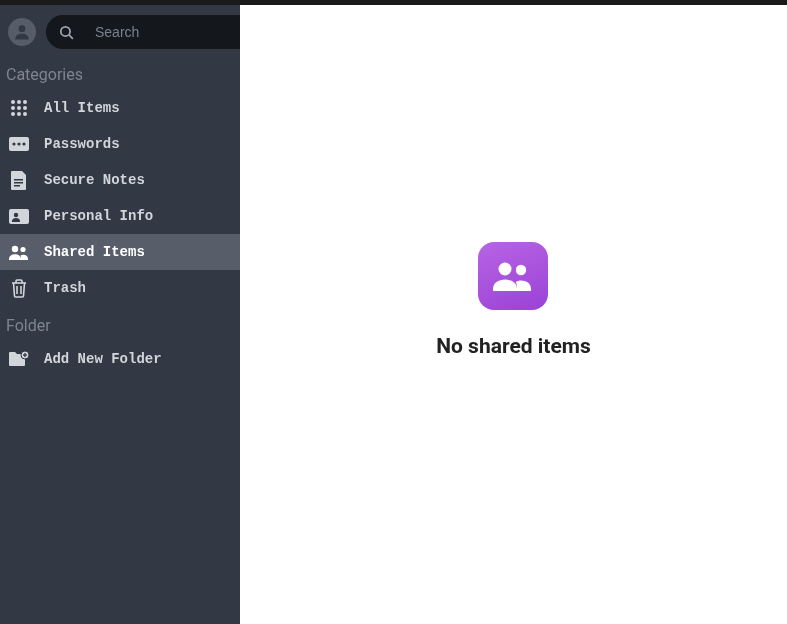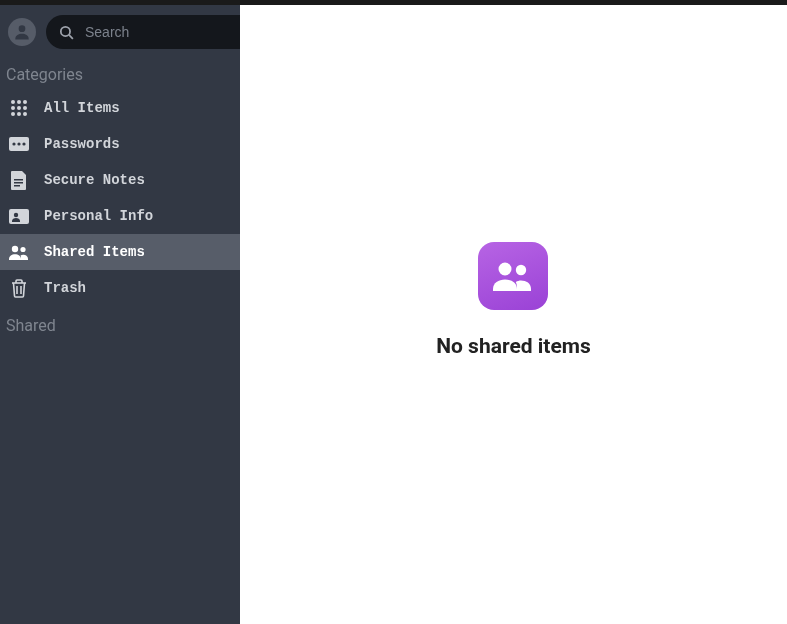--- a/index.html
+++ b/index.html
@@ -46,21 +46,21 @@
       flex-shrink: 0;
     }
     .search-wrap {
       flex: 1;
       background: #14171c;
       border-radius: 18px;
       height: 34px;
       display: flex;
       align-items: center;
       padding: 0 12px;
-      gap: 10px;
+      gap: 20px;
     }
     .search-input {
       flex: 1;
       background: transparent;
       border: none;
       outline: none;
       color: #b8bcc4;
       font-size: 14px;
     }
     .search-input::placeholder { color: #7c828c; }
@@ -227,22 +227,33 @@
           <path d="M1 4 h14"></path>
           <path d="M5 4 V2 a1 1 0 0 1 1-1 h4 a1 1 0 0 1 1 1 V4"></path>
           <path d="M2.5 4 l1 13 a1 1 0 0 0 1 1 h7 a1 1 0 0 0 1-1 l1-13" fill="none"></path>
           <line x1="6" y1="7" x2="6" y2="15"></line>
           <line x1="10" y1="7" x2="10" y2="15"></line>
         </svg>
       </span>
       <span>Trash</span>
     </div>
 
-    <div class="section-label">Shared</div>
-
+    <div class="section-label">Folder</div>
+
+    <div class="nav-item">
+      <span class="nav-icon">
+        <svg width="22" height="17" viewBox="0 0 22 17" fill="#d2d5da">
+          <path d="M1 2 a1 1 0 0 1 1-1 h5 l2 2 h7 a1 1 0 0 1 1 1 v10 a1 1 0 0 1 -1 1 H2 a1 1 0 0 1 -1-1 z"></path>
+          <circle cx="17" cy="4" r="4" fill="#d2d5da" stroke="#323844" stroke-width="1"></circle>
+          <line x1="17" y1="2" x2="17" y2="6" stroke="#323844" stroke-width="1.3"></line>
+          <line x1="15" y1="4" x2="19" y2="4" stroke="#323844" stroke-width="1.3"></line>
+        </svg>
+      </span>
+      <span>Add New Folder</span>
+    </div>
 
   </aside>
 
   <main class="main">
     <div class="empty-state">
       <div class="empty-icon">
         <svg width="44" height="30" viewBox="0 0 44 30" fill="#ffffff">
           <circle cx="14" cy="8" r="6.5"></circle>
           <circle cx="30" cy="9" r="5.2"></circle>
           <path d="M2 28 c0-6 5.5-9.5 12-9.5 s12 3.5 12 9.5 v2 H2z"></path>

